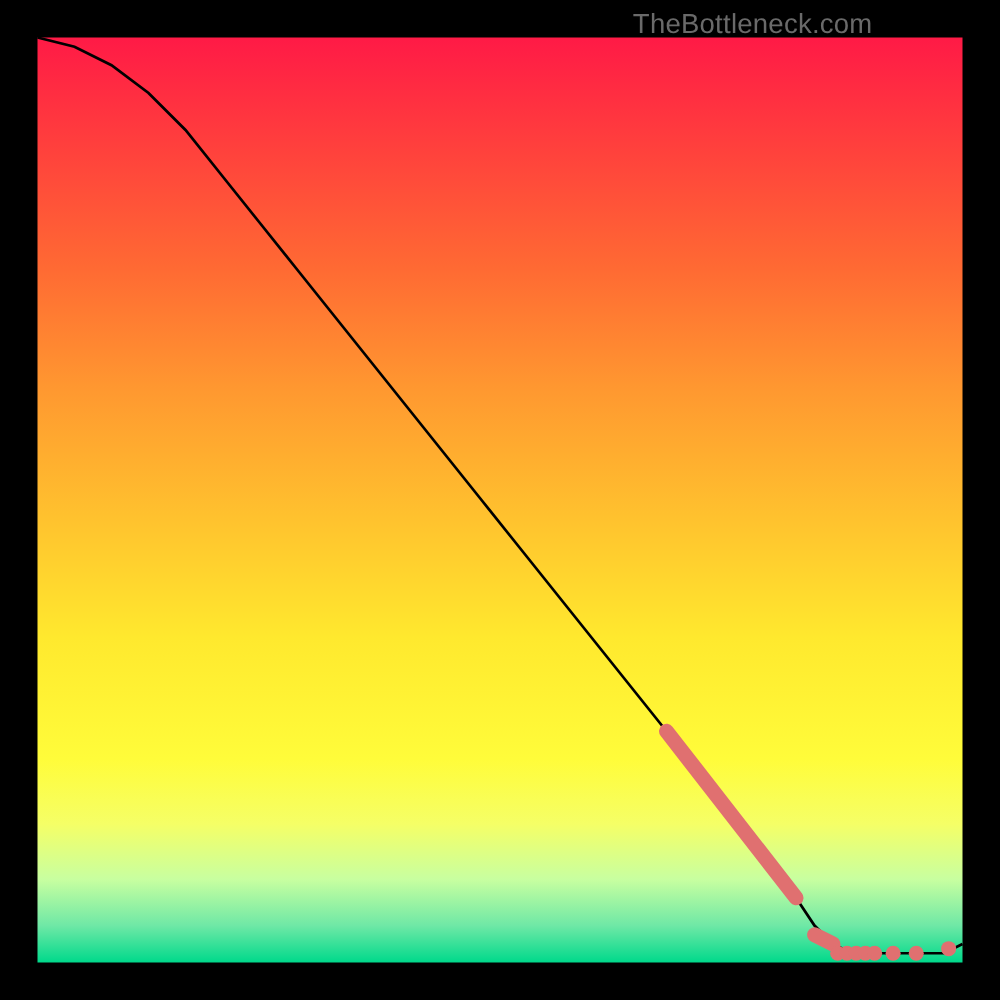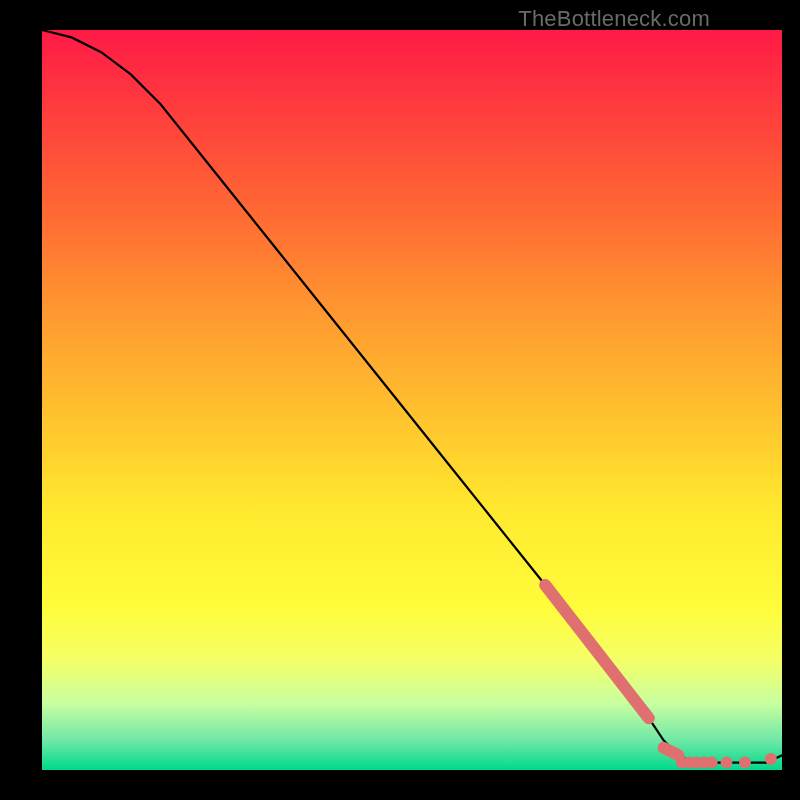--- a/index.html
+++ b/index.html
@@ -6,21 +6,21 @@
     margin: 0;
     padding: 0;
     width: 800px;
     height: 800px;
     background: #000;
     overflow: hidden;
     font-family: Arial, Helvetica, sans-serif;
   }
   .frame {
     position: absolute;
-    left: 12px;
+    left: 0;
     top: 0;
     width: 728px;
     height: 800px;
     background: #000;
   }
   .plot {
     position: absolute;
     left: 30px;
     top: 30px;
     width: 740px;

